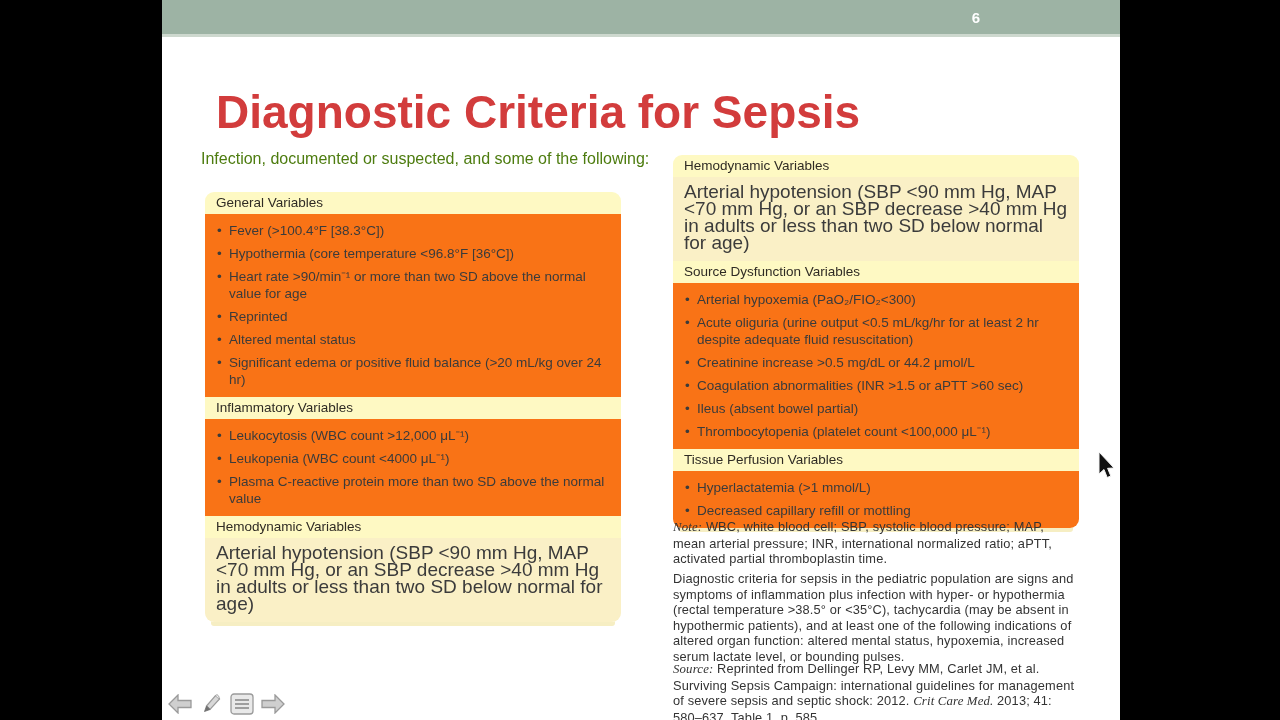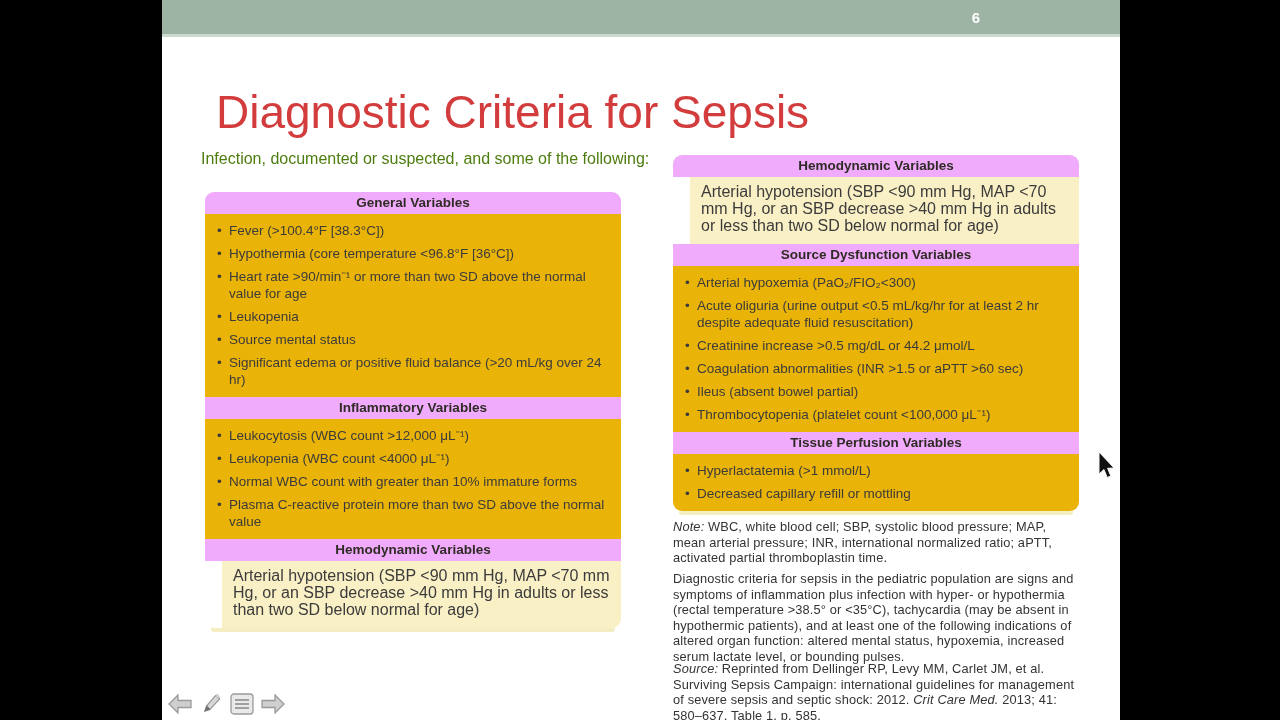--- a/index.html
+++ b/index.html
@@ -22,78 +22,76 @@
     background:#9db3a4;
     border-bottom:3px solid #cdd8ce;
   }
   .pagenum {
     position:absolute; top:9px; right:140px;
     color:#ffffff; font-weight:bold; font-size:15px;
   }
   .title {
     position:absolute; left:54px; top:85px;
     margin:0;
-    font-size:46px; font-weight:400;
+    font-size:46px; font-weight:700;
     color:#d23c3c;
     white-space:nowrap;
   }
   .intro {
     position:absolute; left:39px; top:150px;
     font-size:16px; color:#4d7c0f;
   }
   .tbl {
     position:absolute;
     border-radius:9px;
     overflow:hidden;
     box-shadow:0 10px 0 -6px #f6eec3;
   }
   .tbl-left  { left:43px;  top:192px; width:416px; }
   .tbl-right { left:511px; top:155px; width:406px; }
   .band {
-    background:#f0abfc;
-    font-weight:bold;
+    background:#fef9c3;
+    font-weight:normal;
     font-size:13.5px;
     color:#2f2b24;
     padding:3px 11px 4px;
-    text-align:center;
   }
   .cells {
-    background:#eab308;
+    background:#f97316;
     padding:2px 11px 9px;
   }
   .cells ul { list-style:none; margin:0; padding:0; }
   .cells li {
     position:relative;
     padding-left:13px;
     font-size:13.5px;
     color:#3b3b3b;
     line-height:17px;
     margin-top:6px;
   }
   .cells li::before {
     content:"\2022";
     position:absolute; left:1px; top:0;
   }
   .plain {
     background:#faf0c6;
     padding:6px 11px 10px;
-    font-size:16px;
+    font-size:19px;
     color:#3b3b3b;
     line-height:17px;
-    margin-left:17px;
   }
   .noteblock {
     position:absolute; left:511px; width:406px;
     font-size:12.8px; line-height:15.6px;
     color:#333333; letter-spacing:0.15px;
   }
   .nb-note  { top:519px; }
   .nb-ped   { top:571px; }
   .nb-src   { top:661px; }
-  .ital { font-style:italic; }
+  .ital { font-style:italic;font-family:Liberation Serif, serif; }
   .nav {
     position:absolute; left:5px; top:691px;
     display:flex; gap:6px; align-items:center;
   }
   .nav .btn {
     width:25px; height:25px;
     display:flex; align-items:center; justify-content:center;
     cursor:pointer;
   }
   .cursor {
@@ -115,31 +113,30 @@
 
   <div class="intro">Infection, documented or suspected, and some of the following:</div>
 
   <div class="tbl tbl-left">
     <div class="band">General Variables</div>
     <div class="cells">
       <ul>
         <li>Fever (&gt;100.4°F [38.3°C])</li>
         <li>Hypothermia (core temperature &lt;96.8°F [36°C])</li>
         <li>Heart rate &gt;90/min⁻¹ or more than two SD above the normal value for age</li>
-        <li>Leukopenia</li>
-        <li>Source mental status</li>
+        <li>Reprinted</li>
+        <li>Altered mental status</li>
         <li>Significant edema or positive fluid balance (&gt;20 mL/kg over 24 hr)</li>
       </ul>
     </div>
     <div class="band">Inflammatory Variables</div>
     <div class="cells">
       <ul>
         <li>Leukocytosis (WBC count &gt;12,000 μL⁻¹)</li>
         <li>Leukopenia (WBC count &lt;4000 μL⁻¹)</li>
-        <li>Normal WBC count with greater than 10% immature forms</li>
         <li>Plasma C-reactive protein more than two SD above the normal value</li>
       </ul>
     </div>
     <div class="band">Hemodynamic Variables</div>
     <div class="plain">Arterial hypotension (SBP &lt;90 mm Hg, MAP &lt;70 mm Hg, or an SBP decrease &gt;40 mm Hg in adults or less than two SD below normal for age)</div>
   </div>
 
   <div class="tbl tbl-right">
     <div class="band">Hemodynamic Variables</div>
     <div class="plain">Arterial hypotension (SBP &lt;90 mm Hg, MAP &lt;70 mm Hg, or an SBP decrease &gt;40 mm Hg in adults or less than two SD below normal for age)</div>

